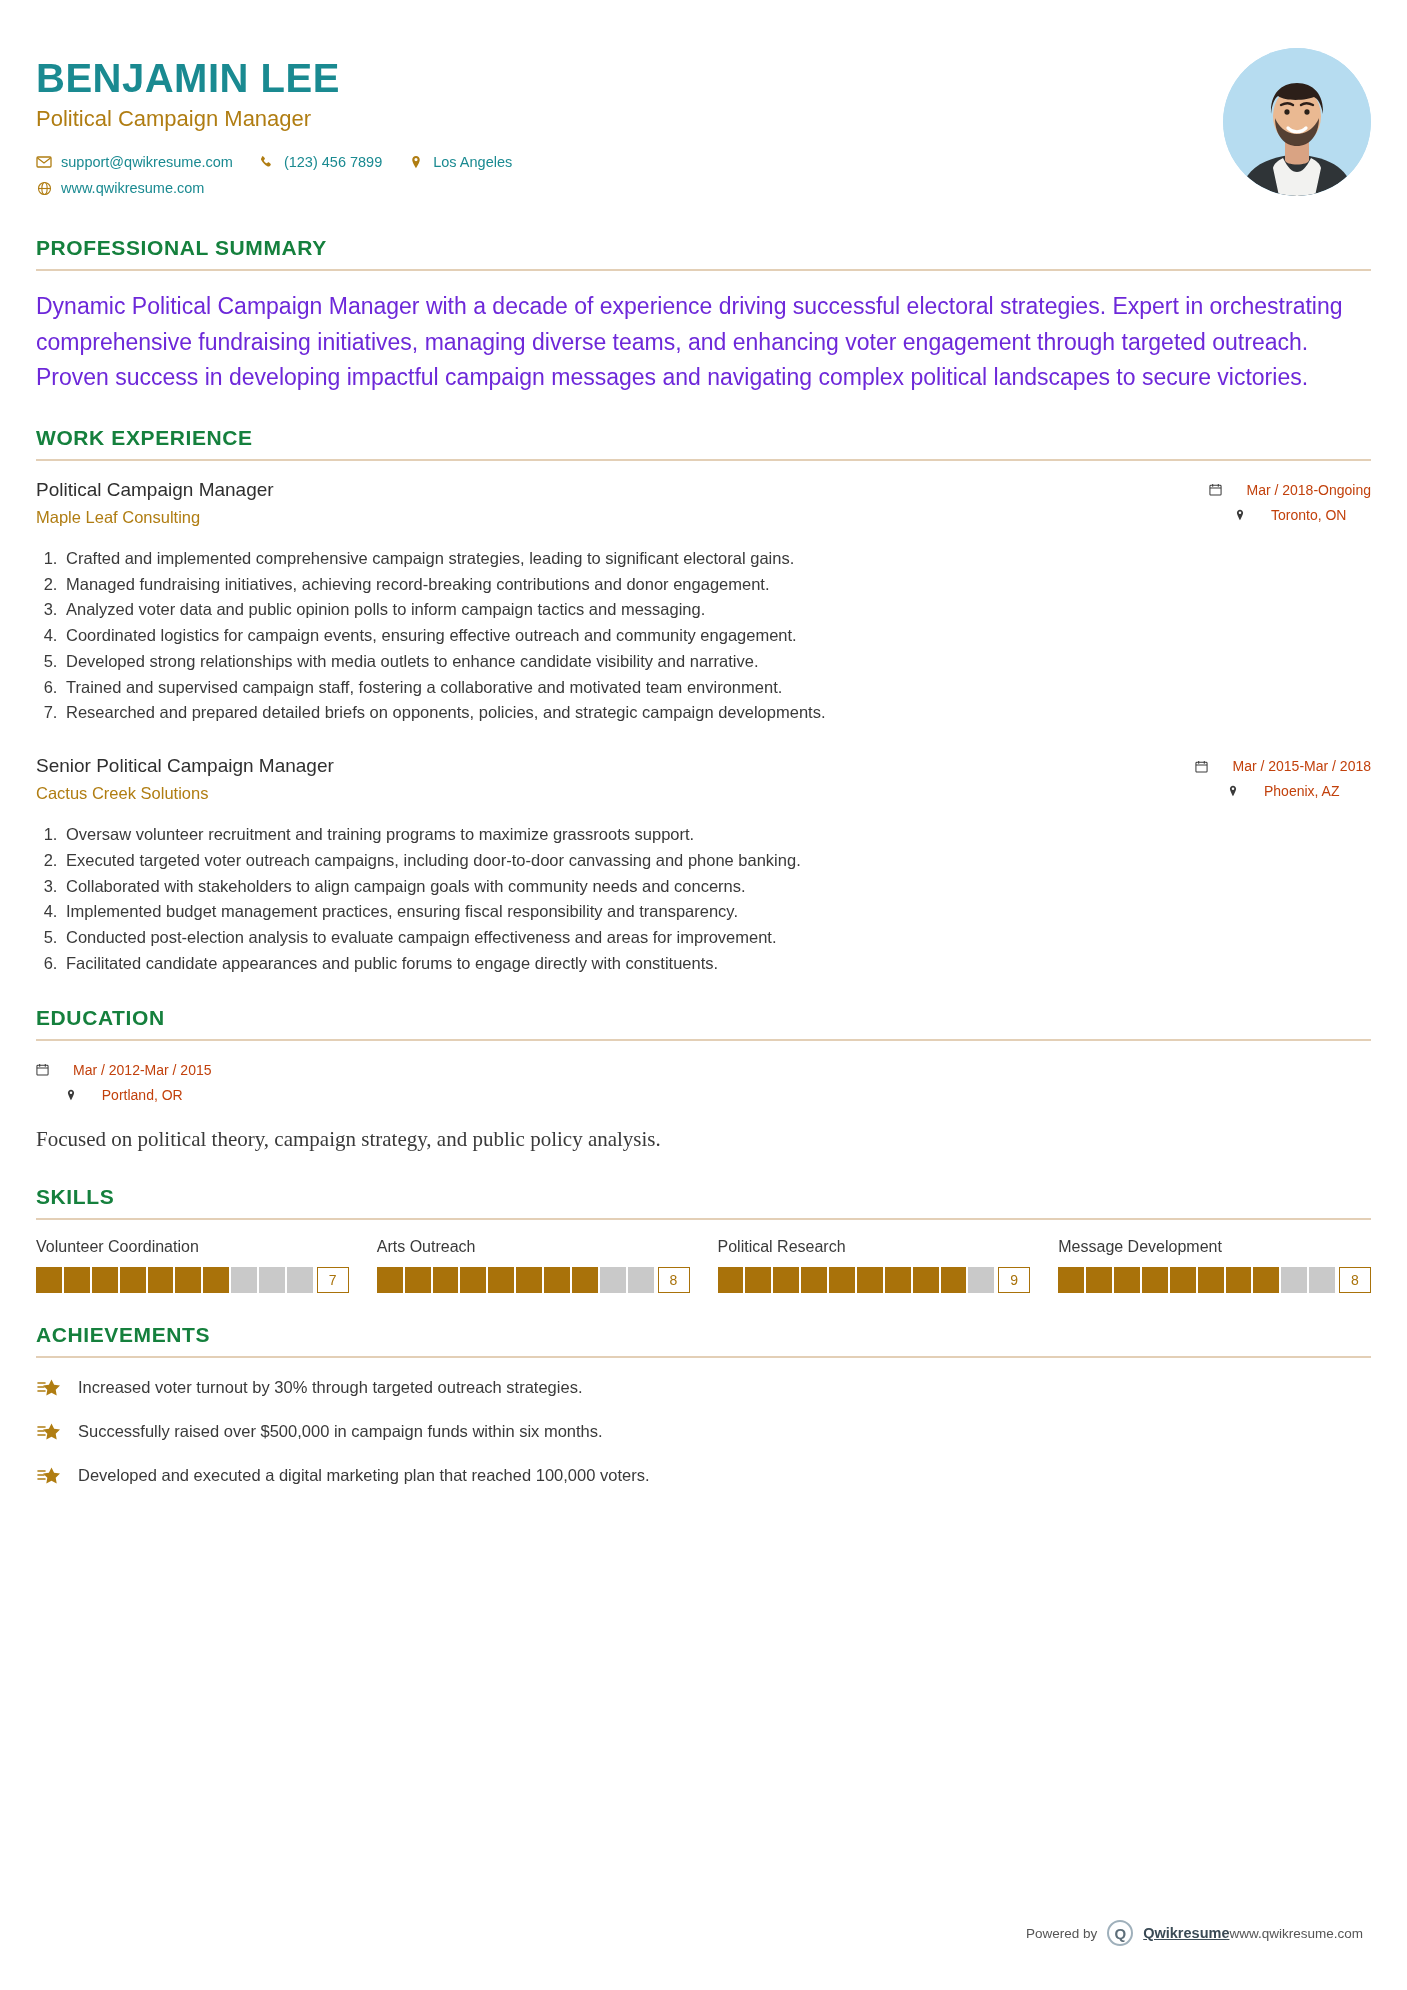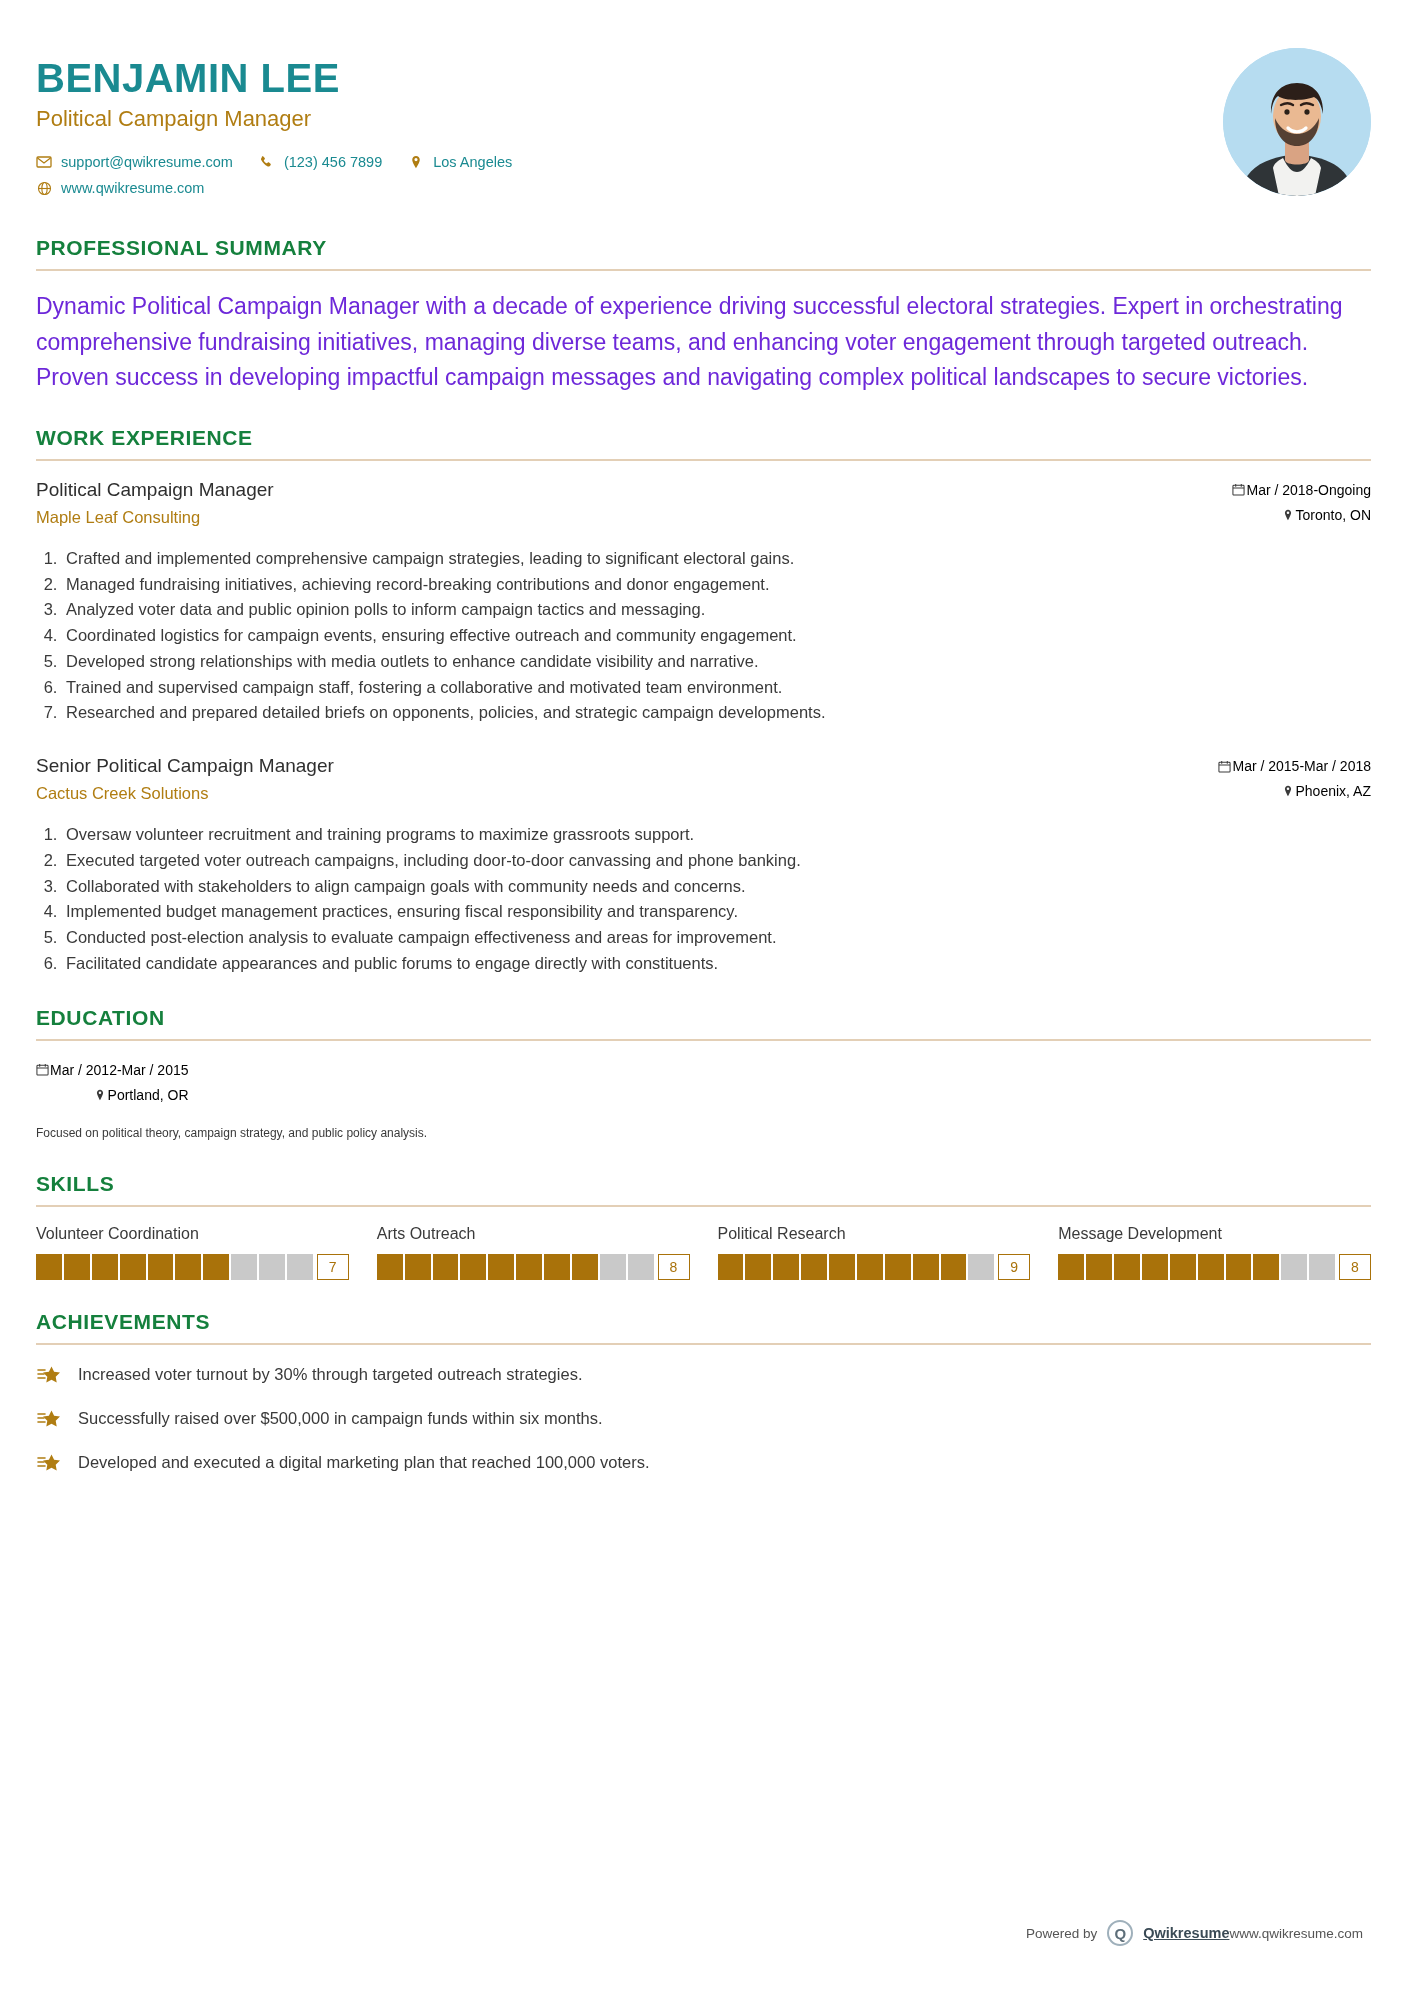--- a/index.html
+++ b/index.html
@@ -121,24 +121,24 @@
     margin: 0;
   }
   .entry-right {
     text-align: right;
     flex: 0 0 auto;
     padding-top: 3px;
   }
   .meta-line {
     display: flex;
     align-items: center;
-    justify-content: flex-end;
-    gap: 1px;
+    justify-content: center;
+    gap: 24px;
     font-size: 14px;
-    color: #000000;
+    color: #c2410c;
     margin-bottom: 9px;
     white-space: nowrap;
   }
   .meta-line .ico {
     color: #3a3a3a;
     display: inline-flex;
     width: 13px;
     height: 13px;
     align-items: center;
     justify-content: center;
@@ -151,24 +151,25 @@
   .bullets li {
     font-size: 16.5px;
     line-height: 1.5;
     color: #3a3a3a;
     margin-bottom: 1px;
     padding-left: 4px;
   }
 
   
   .edu-desc {
-    font-size: 12px;
+    font-size: 21px;
     color: #3a3a3a;
     margin: 12px 0 0 0;
     line-height: 1.5;
+    font-family: Liberation Serif, serif;
   }
 
   
   .skills-grid {
     display: flex;
     gap: 28px;
   }
   .skill {
     flex: 1;
   }

